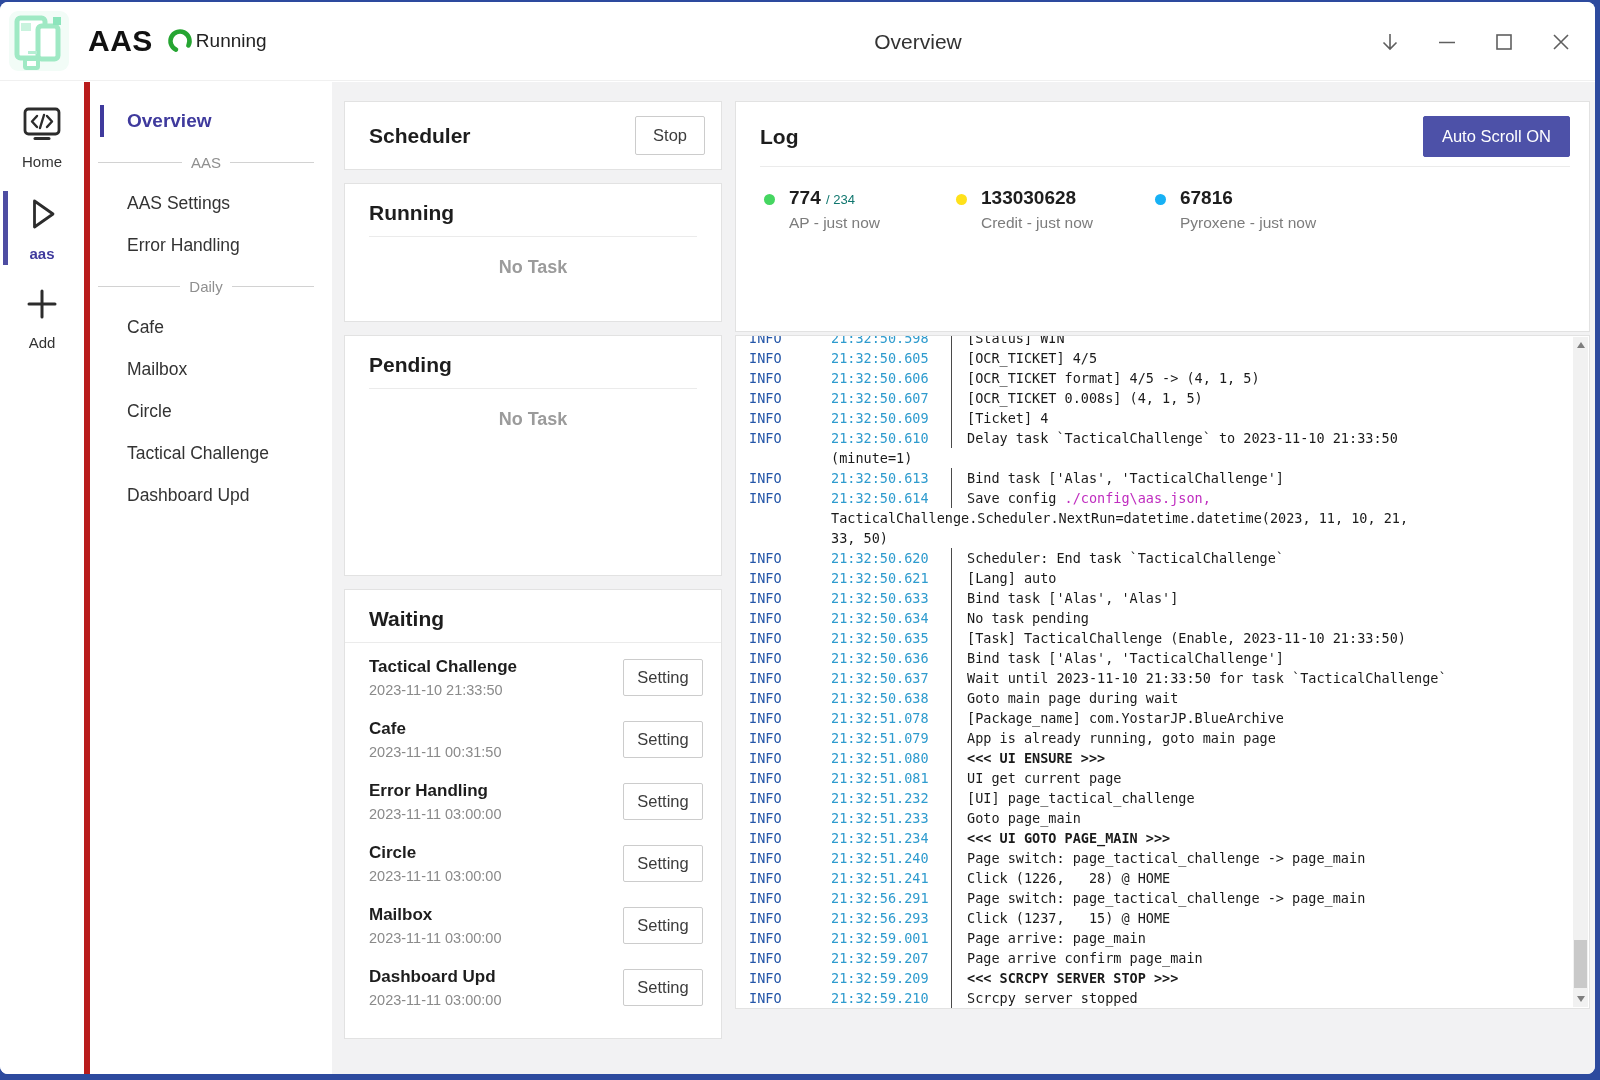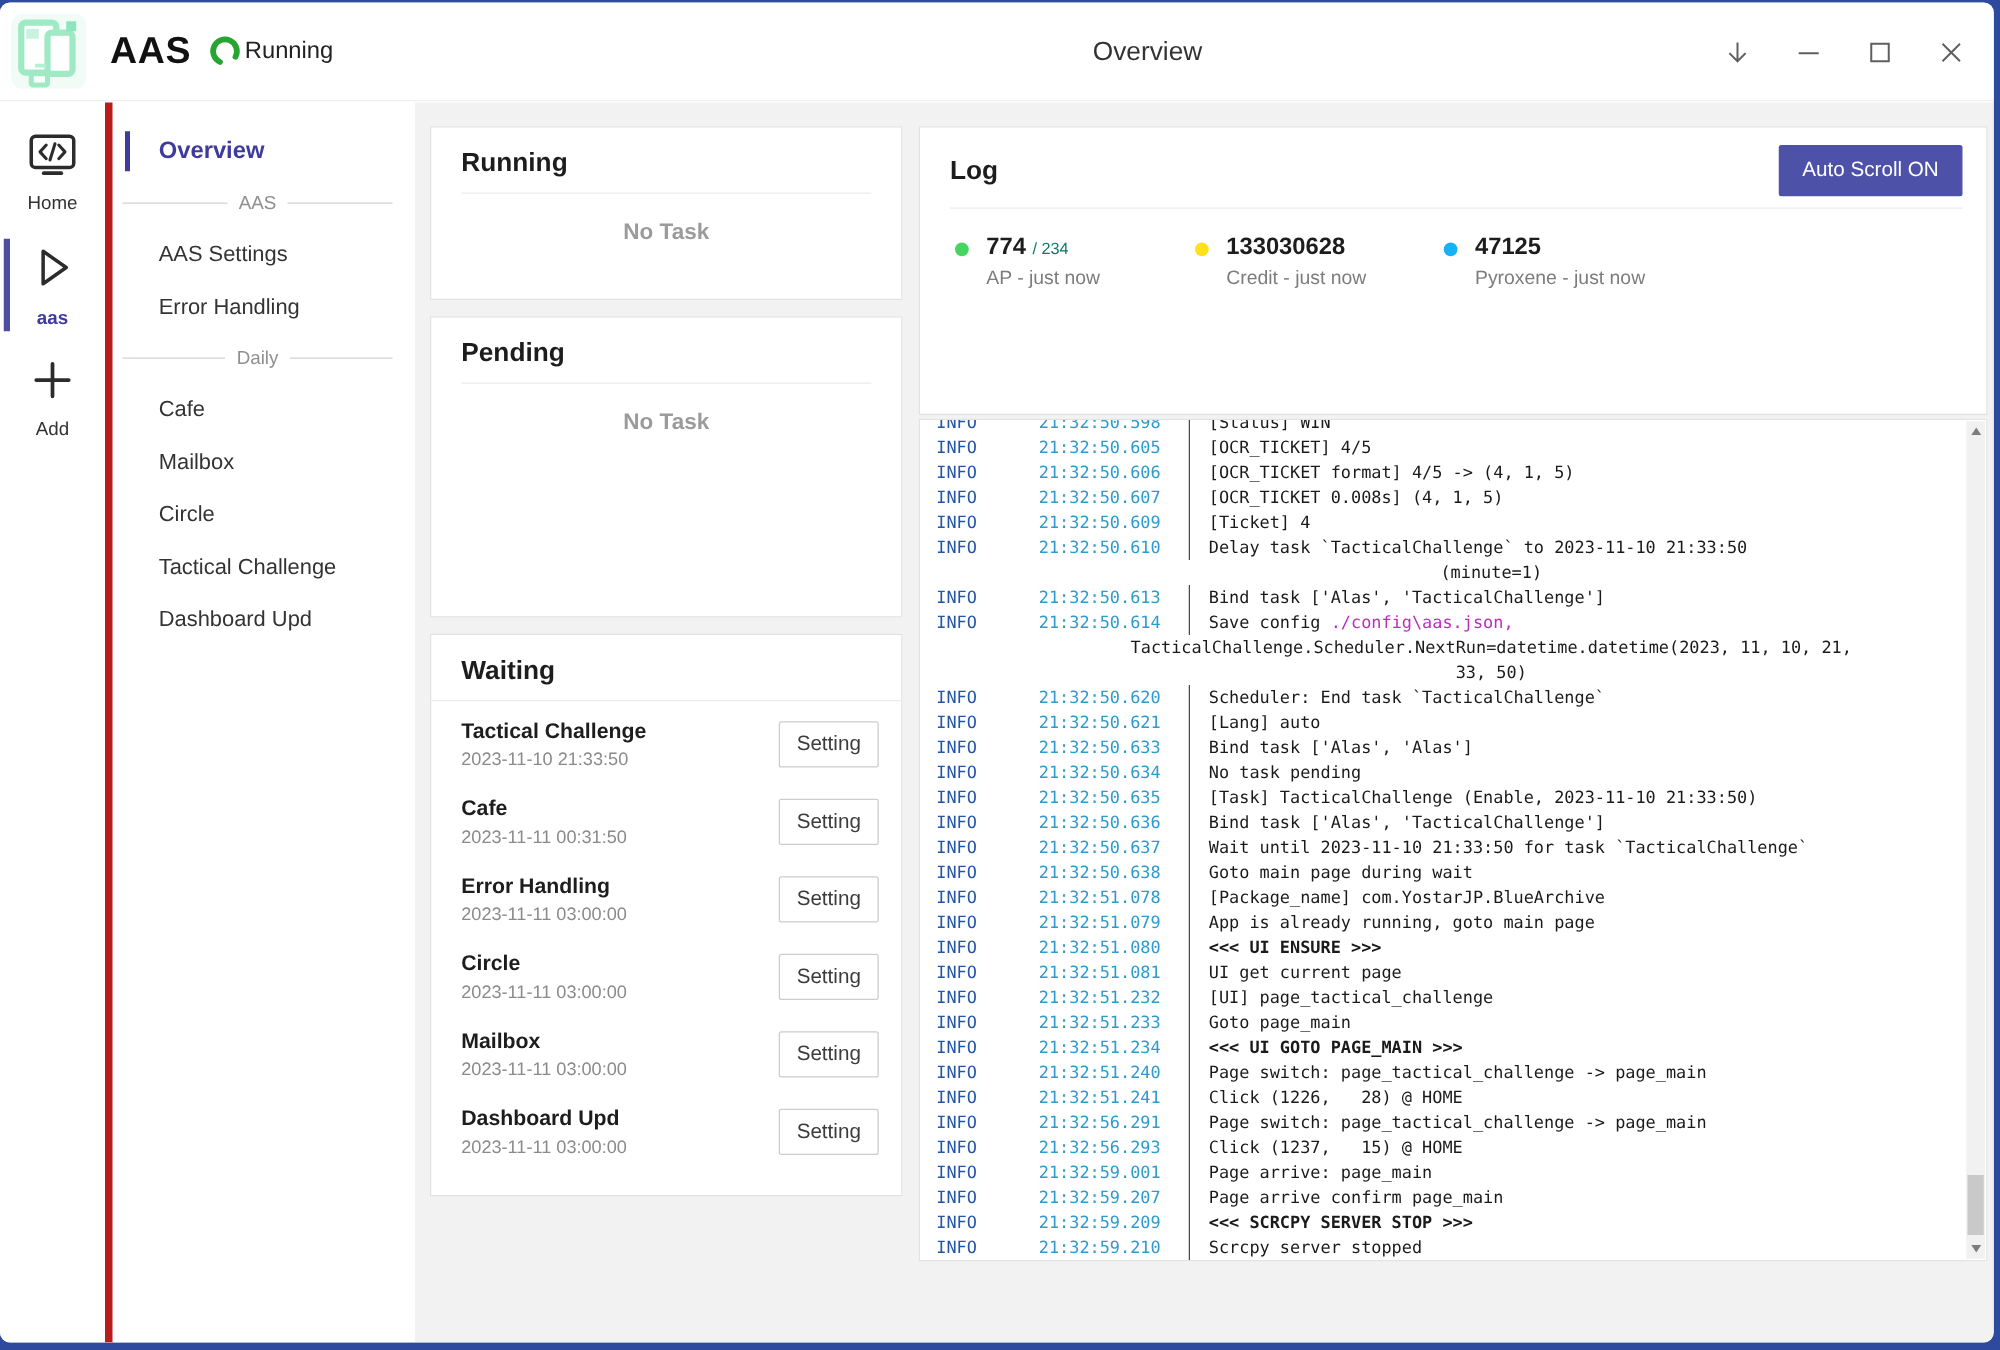--- a/index.html
+++ b/index.html
@@ -84,21 +84,21 @@
 
   
   .console { flex:1; background:#fff; border:1px solid #e2e2e2; position:relative; overflow:hidden; }
   .log-lines { margin-top:-8px; padding:0 34px 0 13px; font-family:"DejaVu Sans Mono", monospace;
                font-size:13.5px; line-height:20px; color:#1a1a1a; white-space:pre; }
   .log-row { display:flex; }
   .log-level { width:82px; flex:none; color:#2456a8; }
   .log-time { width:120px; flex:none; color:#2e9bce; }
   .log-msg { border-left:1px solid #4a4a4a; padding-left:15px; flex:1; min-width:0; }
   .log-row.bold .log-msg { font-weight:700; }
-  .log-cont { padding-left:82px;text-align:center; }
+  .log-cont { padding-left:82px; }
   .vscroll { position:absolute; top:1px; right:1px; bottom:1px; width:15px; background:#f1f1f1; }
   .sb-up, .sb-down { position:absolute; left:0; width:15px; height:16px; display:flex; align-items:center;
                      justify-content:center; cursor:pointer; }
   .sb-up { top:0; } .sb-down { bottom:0; }
   .tri-up { width:0; height:0; border-left:4px solid transparent; border-right:4px solid transparent;
             border-bottom:6px solid #7e7e7e; }
   .tri-down { width:0; height:0; border-left:4px solid transparent; border-right:4px solid transparent;
               border-top:6px solid #7e7e7e; }
   .sb-thumb { position:absolute; left:1px; right:1px; bottom:19px; height:48px; background:#c9c9c9; cursor:pointer; }
 </style>
@@ -207,20 +207,24 @@
         <span>Tactical Challenge</span>
       </div>
       <div class="subnav-item">
         <span>Dashboard Upd</span>
       </div>
     </div>
 
   <div class="main">
     <div class="col-left">
 
+      <div class="card scheduler-card">
+        <span class="card-title">Scheduler</span>
+        <button class="btn">Stop</button>
+      </div>
 
       <div class="card running-card pad-card">
         <div class="card-title">Running</div>
         <div class="hdiv"></div>
         <div class="empty-label">No Task</div>
       </div>
 
       <div class="card pending-card pad-card">
         <div class="card-title">Pending</div>
         <div class="hdiv"></div>
@@ -298,21 +302,21 @@
             <div class="stat">
               <span class="stat-dot" style="background: rgb(255, 225, 26);"></span>
               <div>
                 <div class="stat-value">133030628</div>
                 <div class="stat-label">Credit - just now</div>
               </div>
             </div>
             <div class="stat">
               <span class="stat-dot" style="background: rgb(23, 177, 245);"></span>
               <div>
-                <div class="stat-value">47125</div>
+                <div class="stat-value">67816</div>
                 <div class="stat-label">Pyroxene - just now</div>
               </div>
             </div>
           </div>
       </div>
 
       <div class="console">
         <div class="log-lines" id="log-lines"><div class="log-row"><span class="log-level">INFO</span><span class="log-time">21:32:50.598</span><span class="log-msg"><span>[Status] WIN</span></span></div><div class="log-row"><span class="log-level">INFO</span><span class="log-time">21:32:50.605</span><span class="log-msg"><span>[OCR_TICKET] 4/5</span></span></div><div class="log-row"><span class="log-level">INFO</span><span class="log-time">21:32:50.606</span><span class="log-msg"><span>[OCR_TICKET format] 4/5 -&gt; (4, 1, 5)</span></span></div><div class="log-row"><span class="log-level">INFO</span><span class="log-time">21:32:50.607</span><span class="log-msg"><span>[OCR_TICKET 0.008s] (4, 1, 5)</span></span></div><div class="log-row"><span class="log-level">INFO</span><span class="log-time">21:32:50.609</span><span class="log-msg"><span>[Ticket] 4</span></span></div><div class="log-row"><span class="log-level">INFO</span><span class="log-time">21:32:50.610</span><span class="log-msg"><span>Delay task `TacticalChallenge` to 2023-11-10 21:33:50</span></span></div><div class="log-cont">(minute=1)</div><div class="log-row"><span class="log-level">INFO</span><span class="log-time">21:32:50.613</span><span class="log-msg"><span>Bind task ['Alas', 'TacticalChallenge']</span></span></div><div class="log-row"><span class="log-level">INFO</span><span class="log-time">21:32:50.614</span><span class="log-msg"><span>Save config </span><span style="color: rgb(191, 44, 191);">./config\aas.json,</span></span></div><div class="log-cont">TacticalChallenge.Scheduler.NextRun=datetime.datetime(2023, 11, 10, 21,</div><div class="log-cont">33, 50)</div><div class="log-row"><span class="log-level">INFO</span><span class="log-time">21:32:50.620</span><span class="log-msg"><span>Scheduler: End task `TacticalChallenge`</span></span></div><div class="log-row"><span class="log-level">INFO</span><span class="log-time">21:32:50.621</span><span class="log-msg"><span>[Lang] auto</span></span></div><div class="log-row"><span class="log-level">INFO</span><span class="log-time">21:32:50.633</span><span class="log-msg"><span>Bind task ['Alas', 'Alas']</span></span></div><div class="log-row"><span class="log-level">INFO</span><span class="log-time">21:32:50.634</span><span class="log-msg"><span>No task pending</span></span></div><div class="log-row"><span class="log-level">INFO</span><span class="log-time">21:32:50.635</span><span class="log-msg"><span>[Task] TacticalChallenge (Enable, 2023-11-10 21:33:50)</span></span></div><div class="log-row"><span class="log-level">INFO</span><span class="log-time">21:32:50.636</span><span class="log-msg"><span>Bind task ['Alas', 'TacticalChallenge']</span></span></div><div class="log-row"><span class="log-level">INFO</span><span class="log-time">21:32:50.637</span><span class="log-msg"><span>Wait until 2023-11-10 21:33:50 for task `TacticalChallenge`</span></span></div><div class="log-row"><span class="log-level">INFO</span><span class="log-time">21:32:50.638</span><span class="log-msg"><span>Goto main page during wait</span></span></div><div class="log-row"><span class="log-level">INFO</span><span class="log-time">21:32:51.078</span><span class="log-msg"><span>[Package_name] com.YostarJP.BlueArchive</span></span></div><div class="log-row"><span class="log-level">INFO</span><span class="log-time">21:32:51.079</span><span class="log-msg"><span>App is already running, goto main page</span></span></div><div class="log-row bold"><span class="log-level">INFO</span><span class="log-time">21:32:51.080</span><span class="log-msg"><span>&lt;&lt;&lt; UI ENSURE &gt;&gt;&gt;</span></span></div><div class="log-row"><span class="log-level">INFO</span><span class="log-time">21:32:51.081</span><span class="log-msg"><span>UI get current page</span></span></div><div class="log-row"><span class="log-level">INFO</span><span class="log-time">21:32:51.232</span><span class="log-msg"><span>[UI] page_tactical_challenge</span></span></div><div class="log-row"><span class="log-level">INFO</span><span class="log-time">21:32:51.233</span><span class="log-msg"><span>Goto page_main</span></span></div><div class="log-row bold"><span class="log-level">INFO</span><span class="log-time">21:32:51.234</span><span class="log-msg"><span>&lt;&lt;&lt; UI GOTO PAGE_MAIN &gt;&gt;&gt;</span></span></div><div class="log-row"><span class="log-level">INFO</span><span class="log-time">21:32:51.240</span><span class="log-msg"><span>Page switch: page_tactical_challenge -&gt; page_main</span></span></div><div class="log-row"><span class="log-level">INFO</span><span class="log-time">21:32:51.241</span><span class="log-msg"><span>Click (1226,   28) @ HOME</span></span></div><div class="log-row"><span class="log-level">INFO</span><span class="log-time">21:32:56.291</span><span class="log-msg"><span>Page switch: page_tactical_challenge -&gt; page_main</span></span></div><div class="log-row"><span class="log-level">INFO</span><span class="log-time">21:32:56.293</span><span class="log-msg"><span>Click (1237,   15) @ HOME</span></span></div><div class="log-row"><span class="log-level">INFO</span><span class="log-time">21:32:59.001</span><span class="log-msg"><span>Page arrive: page_main</span></span></div><div class="log-row"><span class="log-level">INFO</span><span class="log-time">21:32:59.207</span><span class="log-msg"><span>Page arrive confirm page_main</span></span></div><div class="log-row bold"><span class="log-level">INFO</span><span class="log-time">21:32:59.209</span><span class="log-msg"><span>&lt;&lt;&lt; SCRCPY SERVER STOP &gt;&gt;&gt;</span></span></div><div class="log-row"><span class="log-level">INFO</span><span class="log-time">21:32:59.210</span><span class="log-msg"><span>Scrcpy server stopped</span></span></div></div>
         <div class="vscroll">
           <div class="sb-up">

